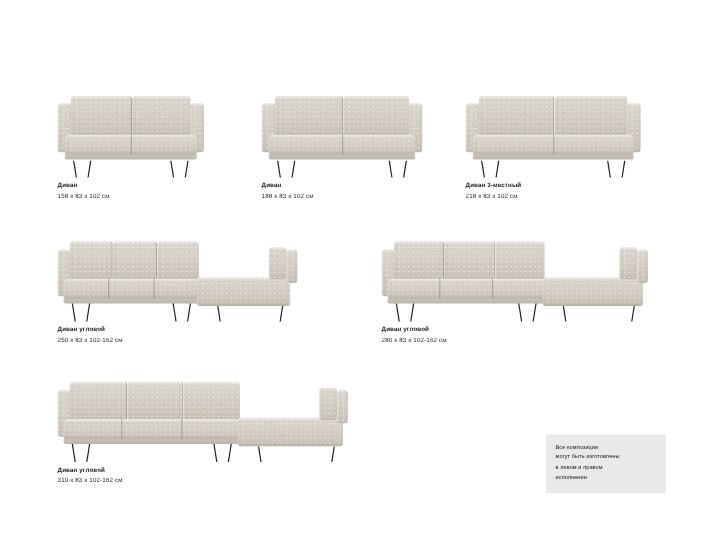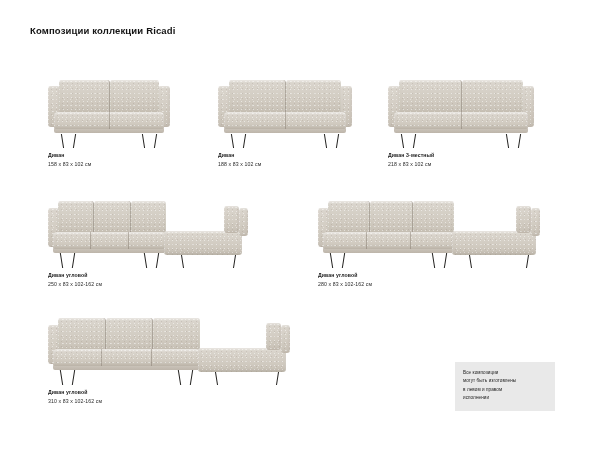--- a/index.html
+++ b/index.html
@@ -114,21 +114,20 @@
   #note-box p {
     font-size: 4.6px; line-height: 1.85; color: #202020;
     letter-spacing: 0.08px; white-space: pre-line;
   }
 </style>
 </head>
 <body>
 
 <div id="page">
 
-  <div id="page-title">Композиции коллекции Ricadi</div>
 
   <div class="card" style="left:48px; top:70px; width:130px;">
     <div class="figure" style="height:78px;">
       <div class="sofa" style="width:122px; height:78px;">
         <div class="arm fabric" style="left:0; top:16px; width:12px; height:41px;"></div>
         <div class="arm fabric" style="left:110px; top:16px; width:12px; height:41px;"></div>
         <div class="back" style="left:11px; width:100px; top:10px; height:34px;">
           <div class="bcush fabric"></div>
           <div class="bcush fabric"></div>
         </div>

